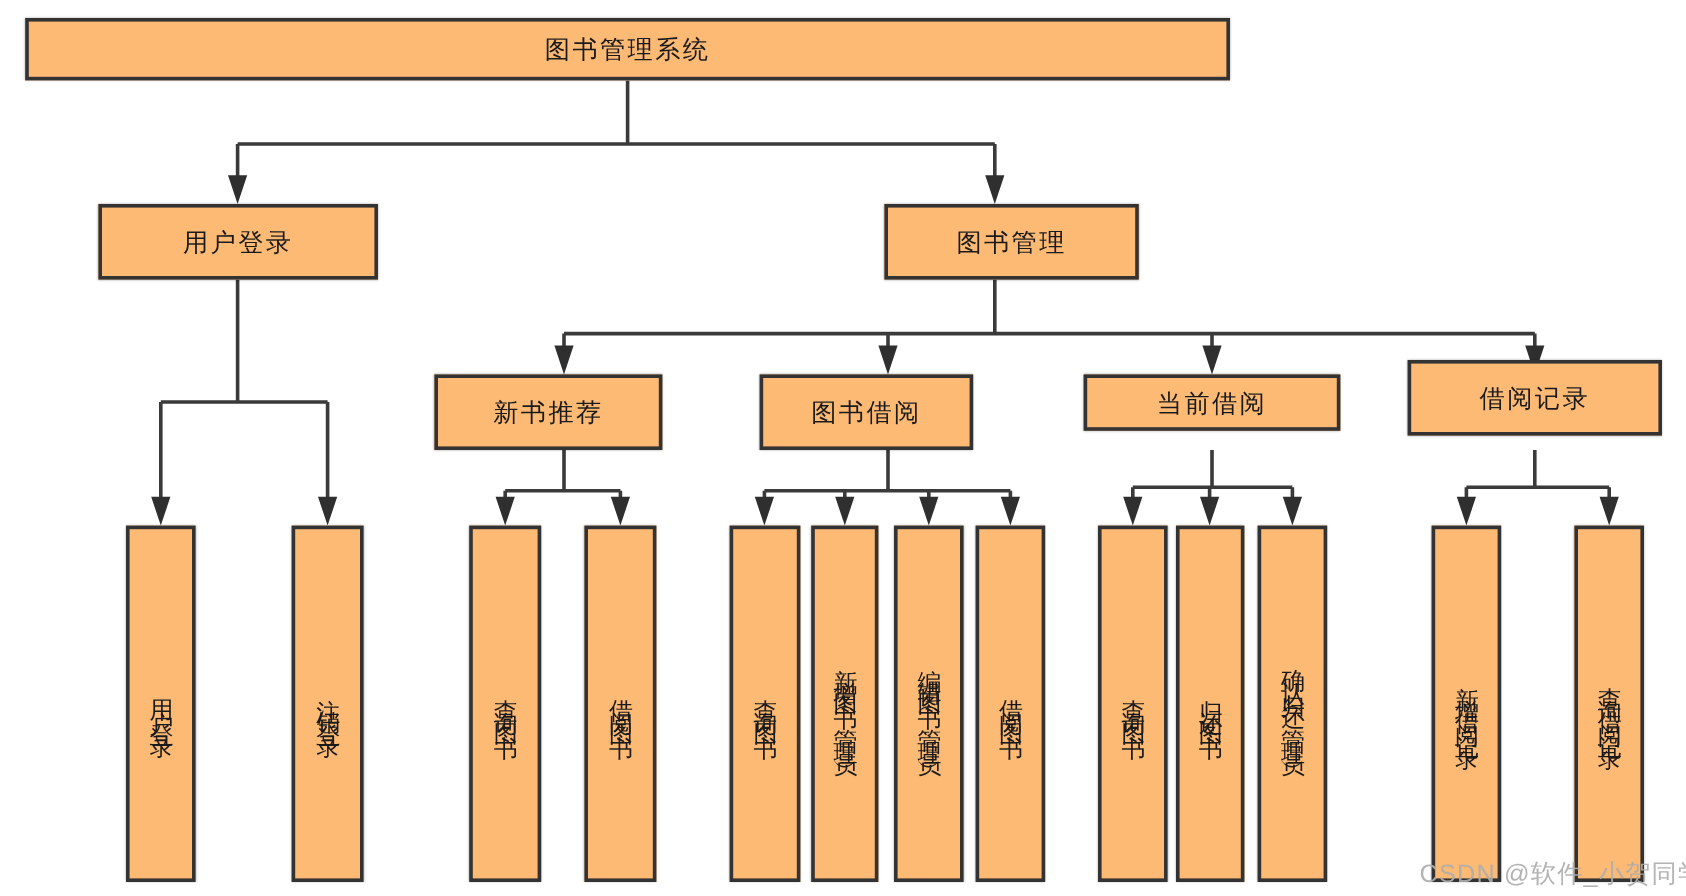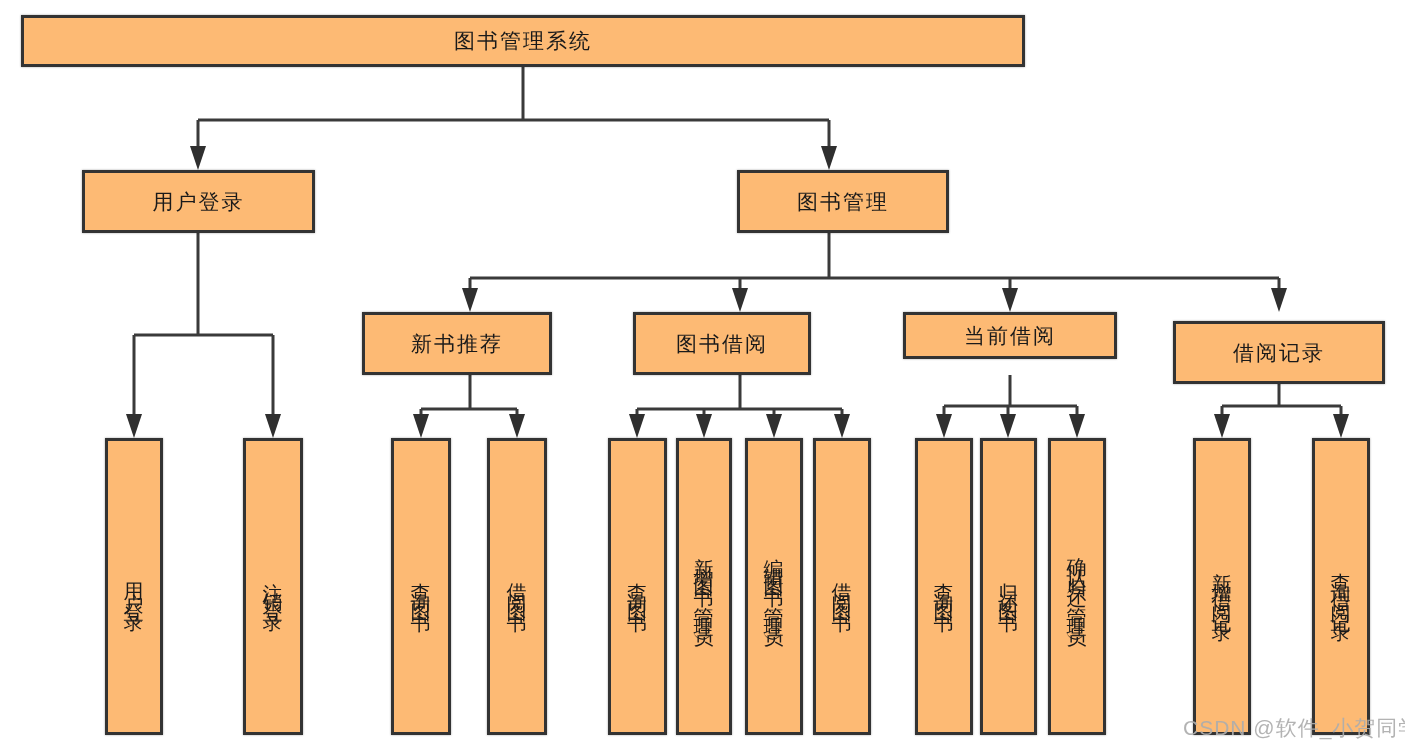--- a/index.html
+++ b/index.html
@@ -46,21 +46,21 @@
     letter-spacing: 10px;
     line-height: 1;
   }
   
   .n-root            { left: 21px;   top: 15px;  width: 1004px; height: 52px; }
   .n-user-login      { left: 82px;   top: 170px; width: 233px;  height: 63px; }
   .n-book-mgmt       { left: 710px;  top: 170px; width: 212px;  height: 63px; margin-left: 27px; }
   .n-new-book        { left: 362px;  top: 312px; width: 190px;  height: 63px; text-align: right; }
   .n-book-borrow     { left: 633px;  top: 312px; width: 178px;  height: 63px; }
   .n-current-borrow  { left: 903px;  top: 312px; width: 214px;  height: 47px; }
-  .n-borrow-record   { left: 1173px; top: 321px; width: 212px;  height: 63px; }
+  .n-borrow-record   { left: 1173px; top: 300px; width: 212px;  height: 63px; }
   .leaf              { top: 438px; height: 297px; }
   .l-user-login      { left: 105px;  width: 58px; }
   .l-logout          { left: 243px;  width: 60px; }
   .l-nb-query        { left: 391px;  width: 60px; }
   .l-nb-borrow       { left: 487px;  width: 60px; }
   .l-bb-query        { left: 608px;  width: 59px; }
   .l-bb-add          { left: 676px;  width: 56px; }
   .l-bb-edit         { left: 745px;  width: 58px; }
   .l-bb-borrow       { left: 813px;  width: 58px; }
   .l-cb-query        { left: 915px;  width: 58px; }

